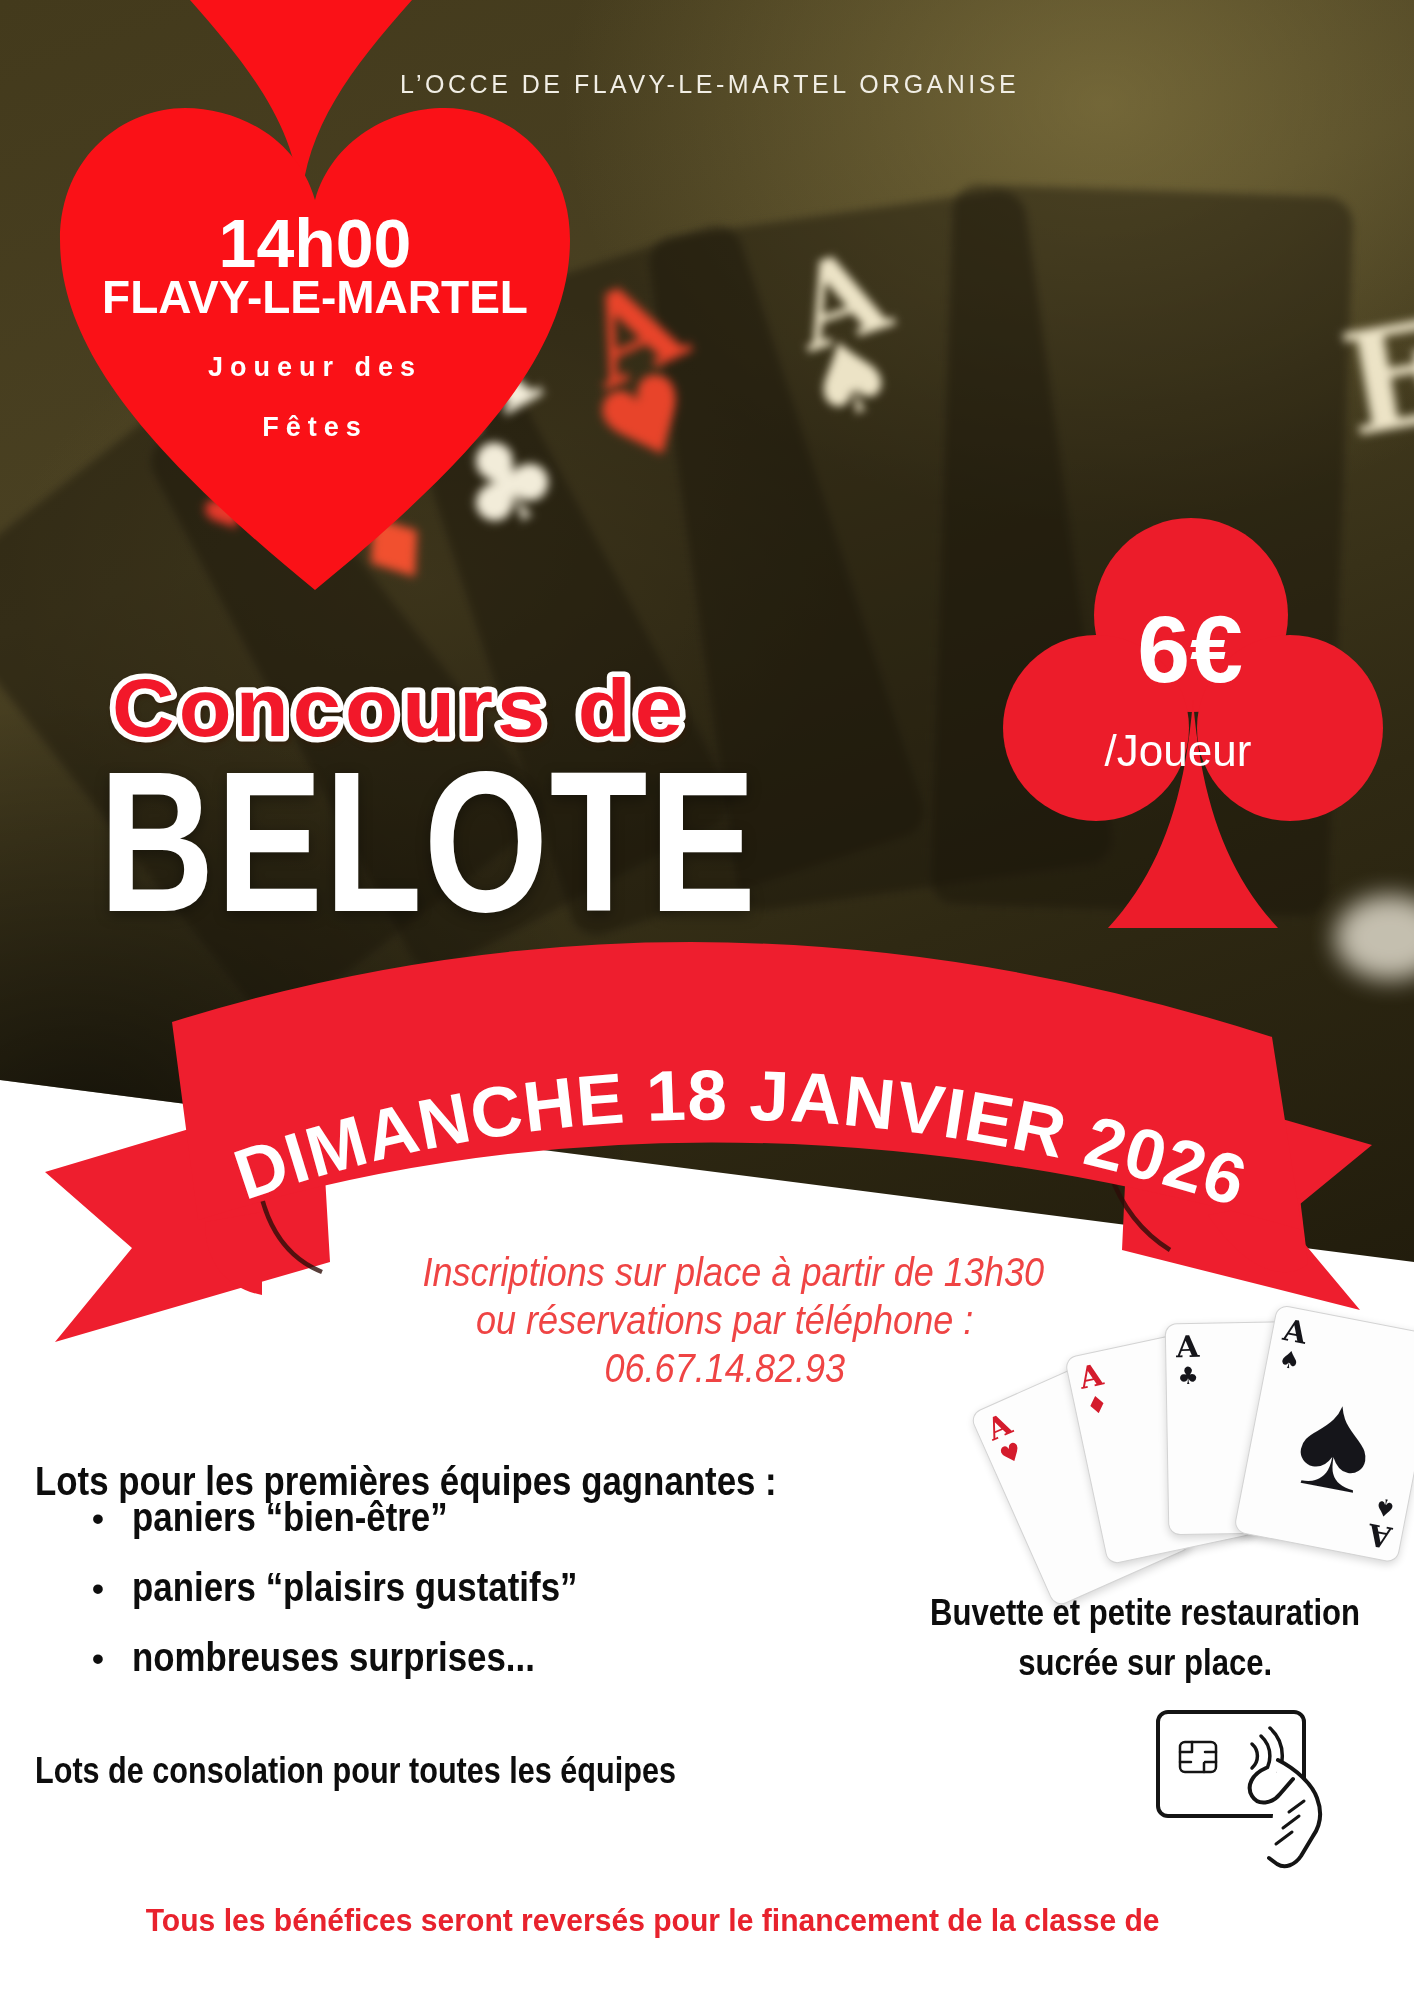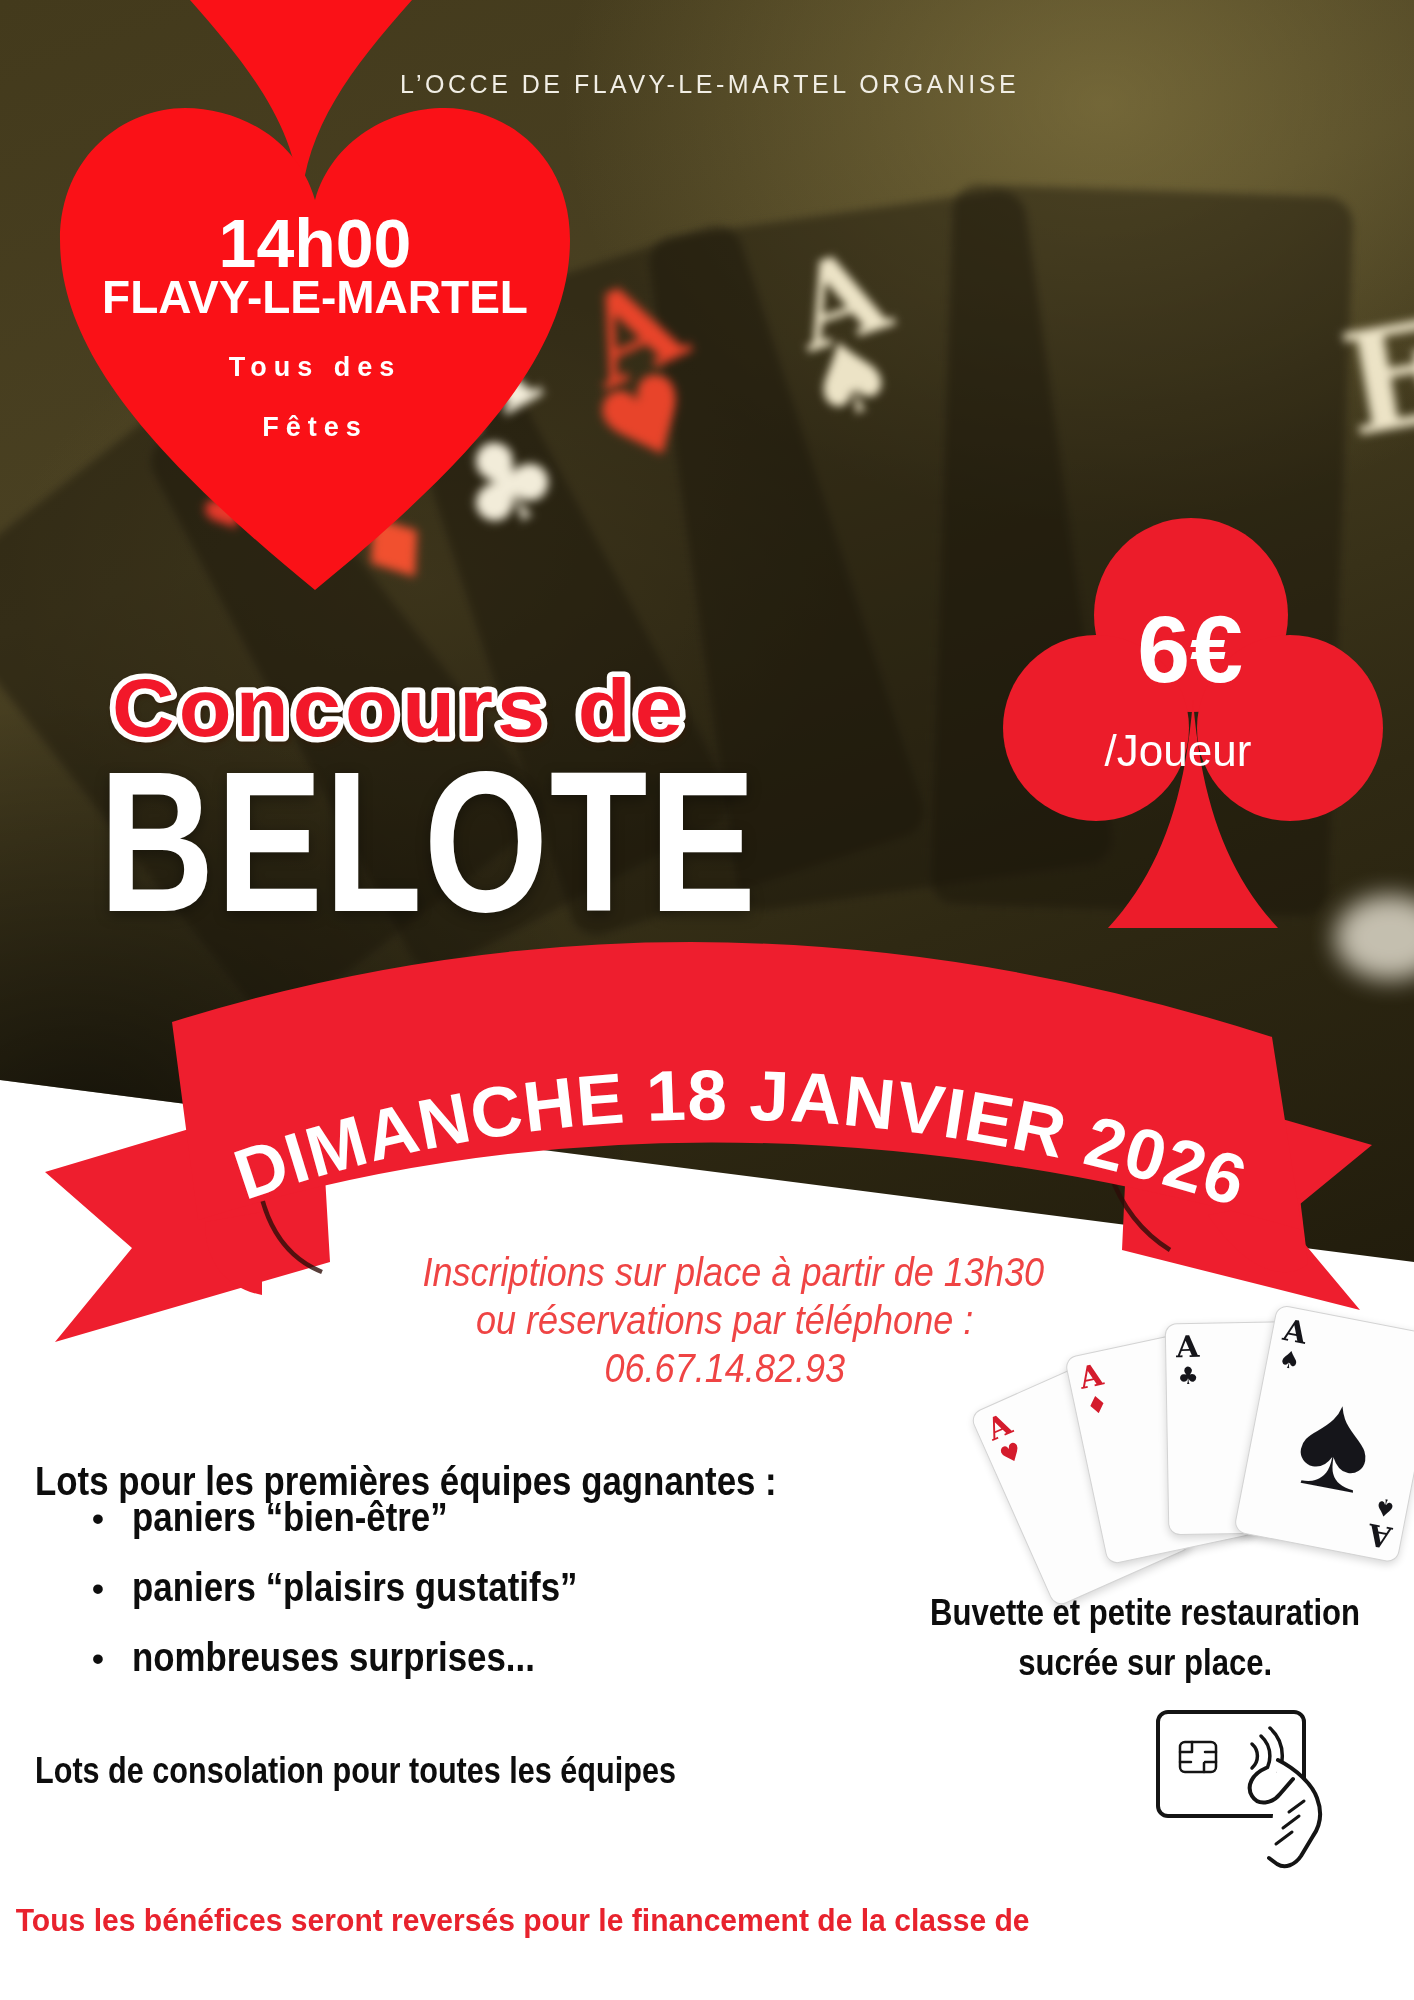--- a/index.html
+++ b/index.html
@@ -37,21 +37,21 @@
   .it-line{font-size:41px;line-height:48px;}
   .cond{display:inline-block;transform:scaleX(.88);transform-origin:center center;white-space:nowrap;}
   .condL{display:inline-block;transform:scaleX(.85);transform-origin:left center;white-space:nowrap;}
   .prizes-h{position:absolute;left:35px;top:1438px;font-size:41px;font-weight:700;color:#0d0d0d;margin-top:20px;}
   .plist{position:absolute;left:92px;top:1494px;margin:0;padding:0;list-style:none;}
   .plist li{height:70px;font-size:41px;font-weight:700;color:#0d0d0d;display:flex;align-items:flex-start;}
   .dot{font-size:34px;margin-right:28px;line-height:48px;}
   .consolation{position:absolute;left:35px;top:1750px;font-size:36px;font-weight:700;color:#0d0d0d;}
   .buvette{position:absolute;left:875px;top:1588px;width:540px;text-align:center;color:#0d0d0d;
     font-weight:700;font-size:37px;line-height:50px;}
-  .footer{position:absolute;left:0;top:1898px;width:1306px;text-align:left;color:#e8222d;
+  .footer{position:absolute;left:0;top:1898px;width:1306px;text-align:center;color:#e8222d;
     font-weight:700;font-size:31px;line-height:46px;}
   
   .fan{position:absolute;left:1040px;top:1312px;width:374px;height:300px;}
   .pcard{position:absolute;width:150px;height:210px;background:#fdfdfd;border:1.5px solid #d3d3d3;
     border-radius:12px;box-shadow:0 3px 8px rgba(0,0,0,.16);transform-origin:50% 90%;}
   .pcard.c1{left:0;top:55px;transform:rotate(-24deg);}
   .pcard.c2{left:62px;top:26px;transform:rotate(-12deg);}
   .pcard.c3{left:128px;top:10px;transform:rotate(-1deg);}
   .pcard.c4{left:196px;top:4px;width:165px;height:230px;transform:rotate(11deg);}
   .idx{position:absolute;top:8px;left:10px;display:flex;flex-direction:column;align-items:center;
@@ -106,21 +106,21 @@
     <text x="1178" y="766" text-anchor="middle" font-size="44" fill="#ffffff">/Joueur</text>
 
     <text x="112" y="736" font-size="82" font-weight="bold" letter-spacing="4" textLength="575" lengthAdjust="spacingAndGlyphs" fill="#f2182a" stroke="#ffffff" stroke-width="11" stroke-linejoin="round" paint-order="stroke" style="filter:drop-shadow(2px 3px 2px rgba(50,25,5,.55));">Concours de</text>
   </svg>
 
   <div class="organizer">L’OCCE DE FLAVY-LE-MARTEL ORGANISE</div>
 
   <div class="heart-text">
     <div class="ht-time">14h00</div>
     <div class="ht-city">FLAVY-LE-MARTEL</div>
-    <div class="ht-v1">Tous des</div>
+    <div class="ht-v1">Joueur des</div>
     <div class="ht-v2">Fêtes</div>
   </div>
 
   <div class="belote"><span>BELOTE</span></div>
 </div>
 
 <svg class="overlay-svg" width="1414" height="2000" viewBox="0 0 1414 2000">
 
   <path d="M 320,1090 L 45,1172 L 132,1248 L 55,1342 L 330,1262 Z" fill="#ee1e2e"></path>
   <path d="M 1130,1075 L 1372,1145 L 1283,1218 L 1360,1310 L 1122,1250 Z" fill="#ee1e2e"></path>

